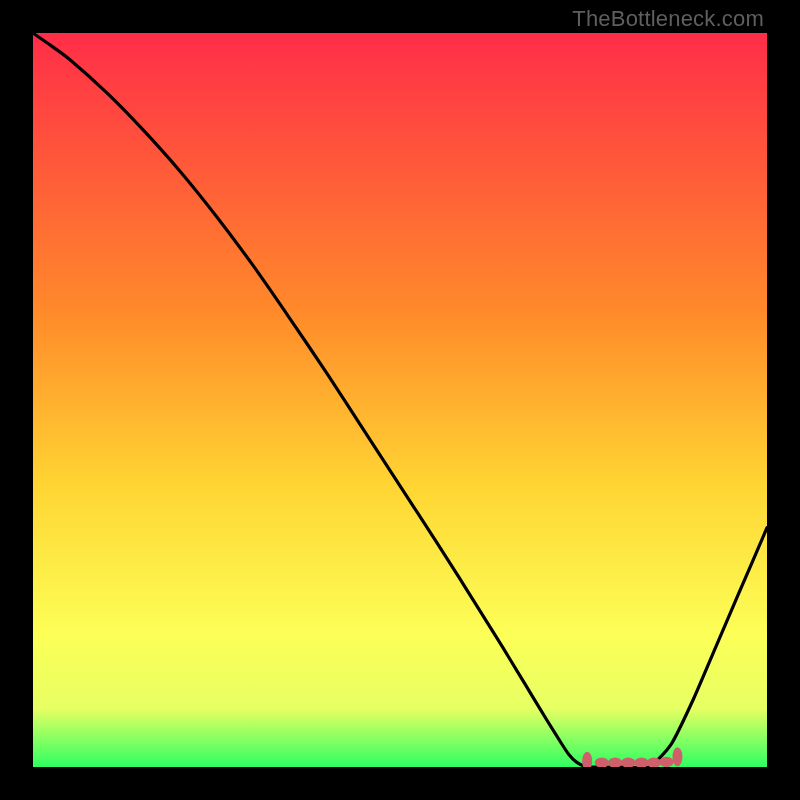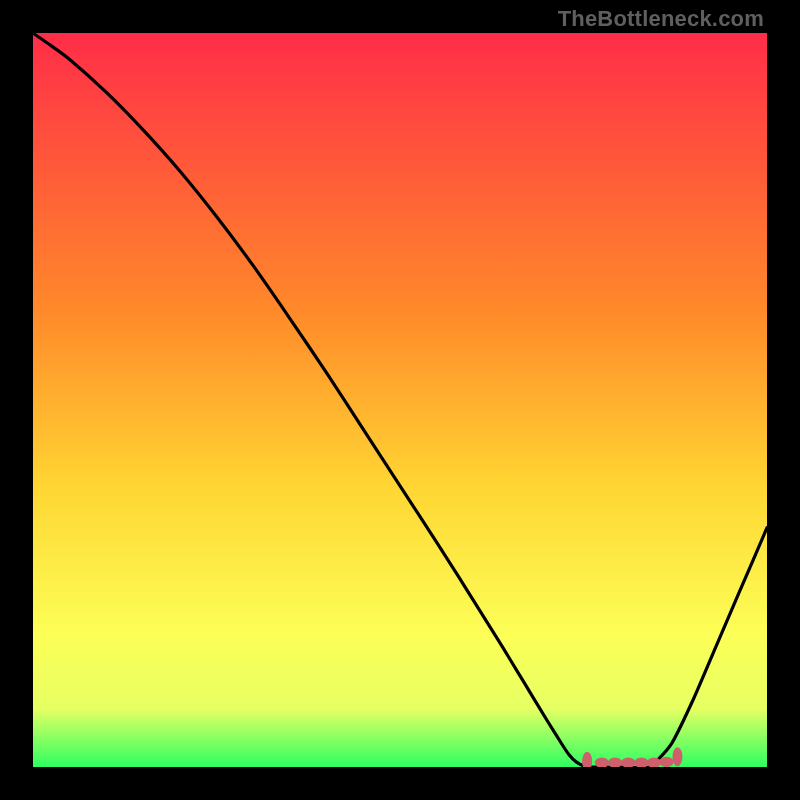--- a/index.html
+++ b/index.html
@@ -39,21 +39,21 @@
     top: 0;
     width: 100%;
     height: 100%;
   }
   .watermark {
     position: absolute;
     top: 6px;
     right: 36px;
     font-family: Arial, Helvetica, sans-serif;
     font-size: 22px;
-    font-weight: 700;
+    font-weight: 400;
     color: #5f5f5f;
     letter-spacing: 0.2px;
   }
 </style>
 </head>
 <body>
 
 <div class="frame">
 
   <div class="plot">

